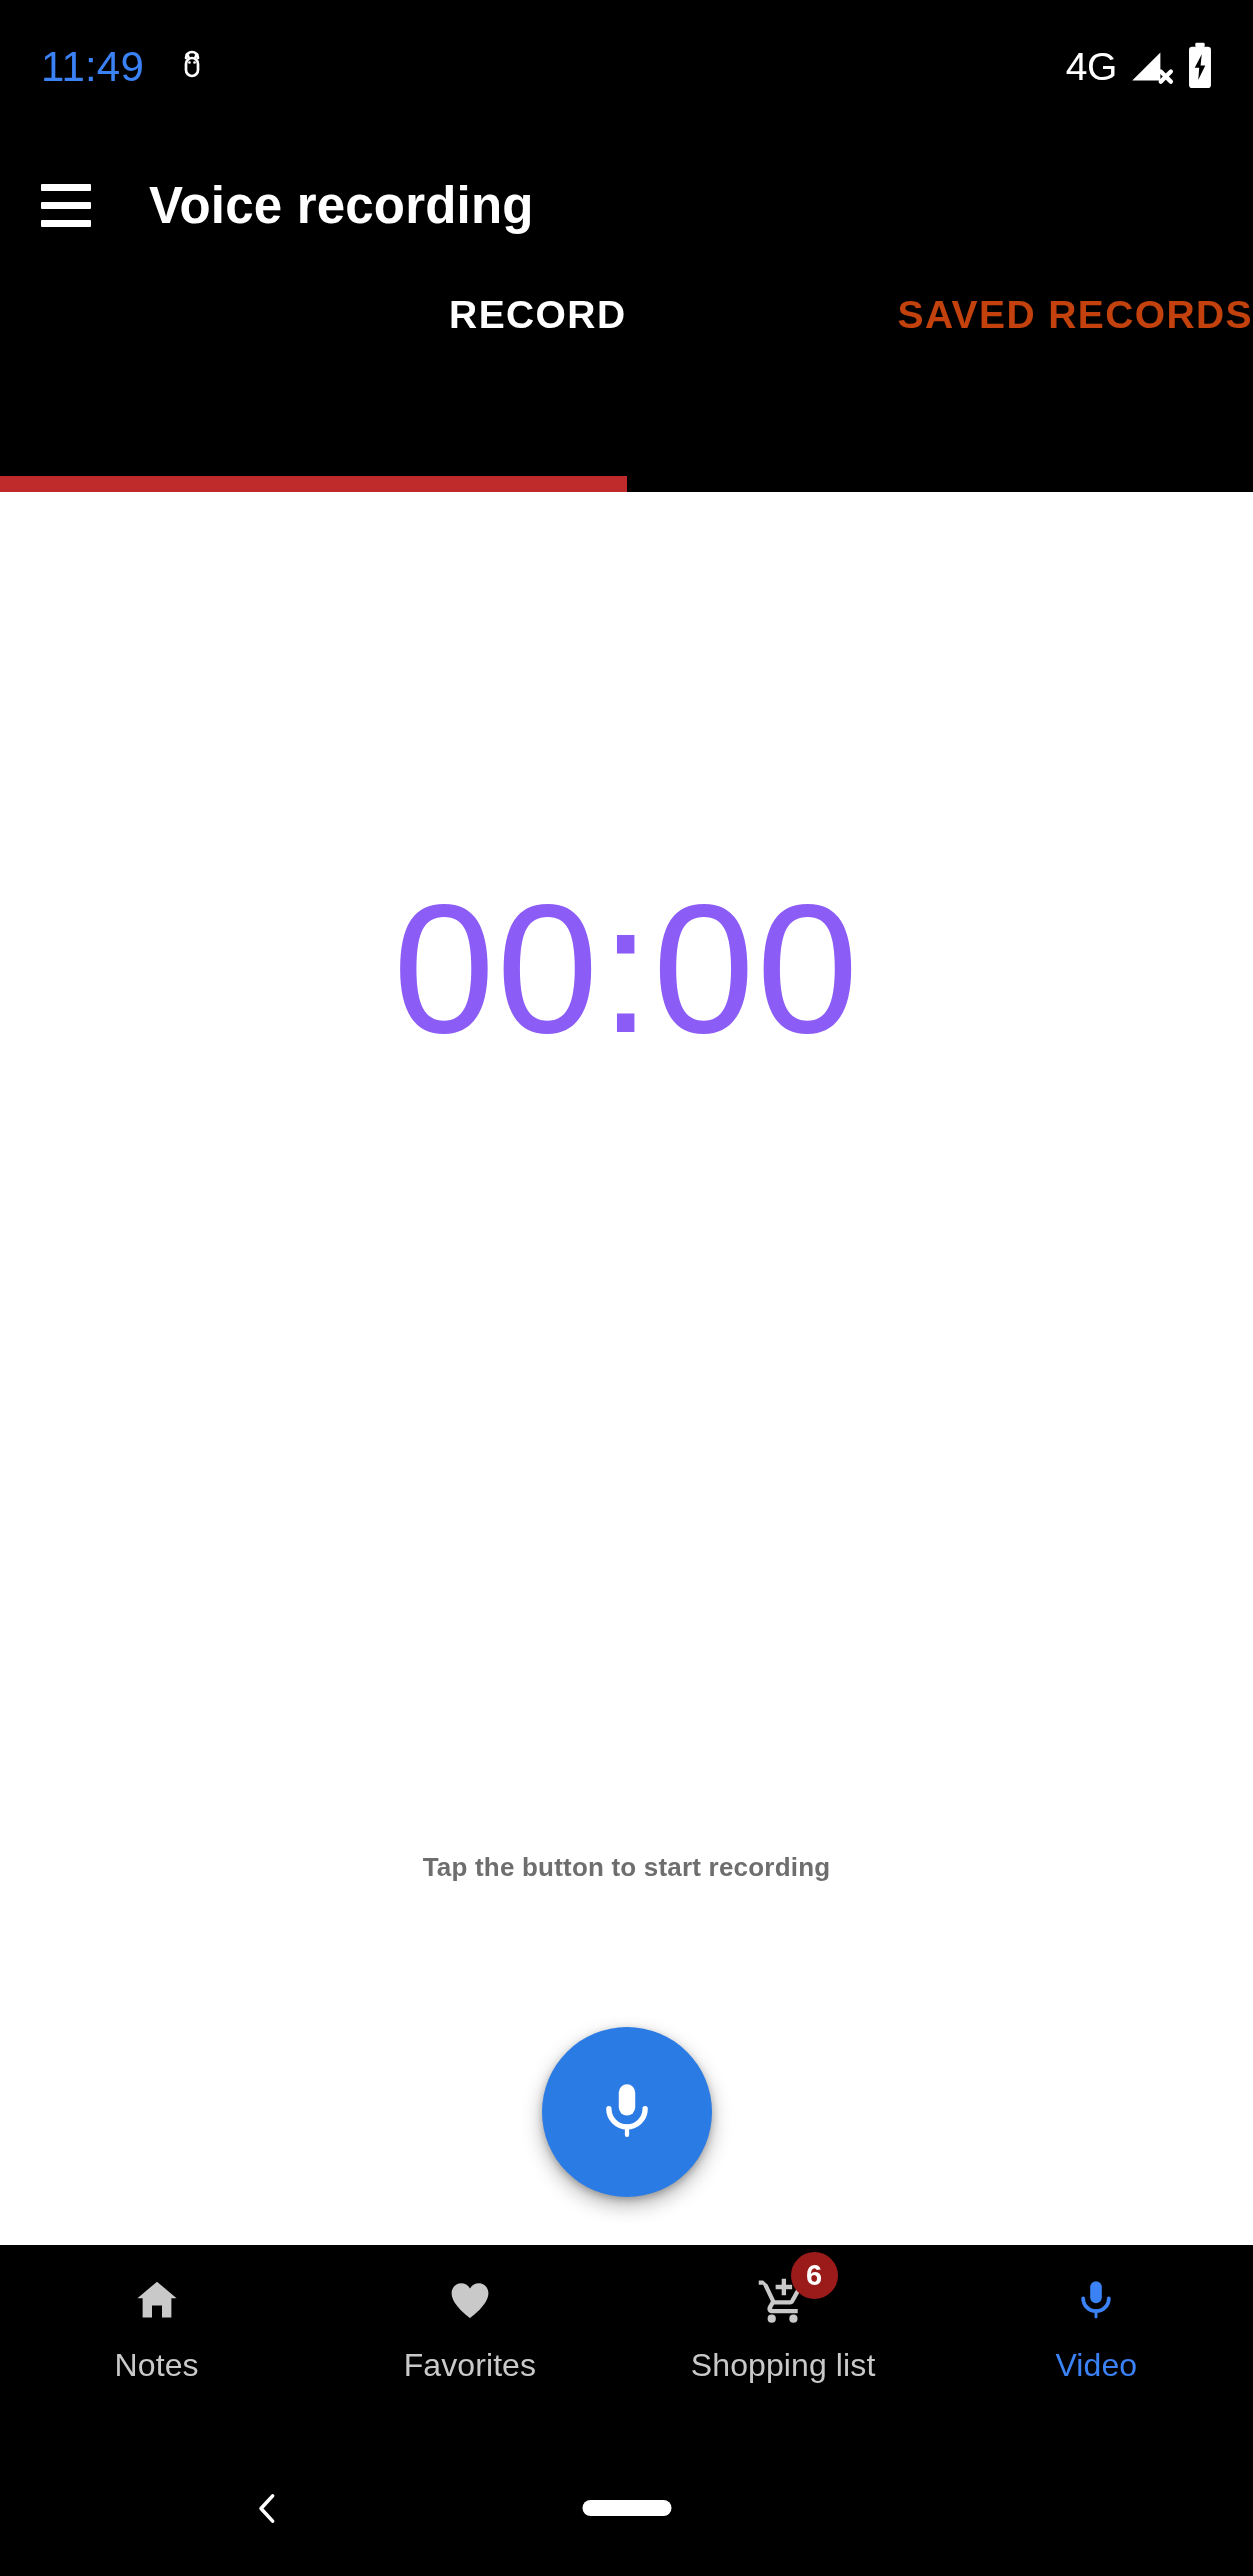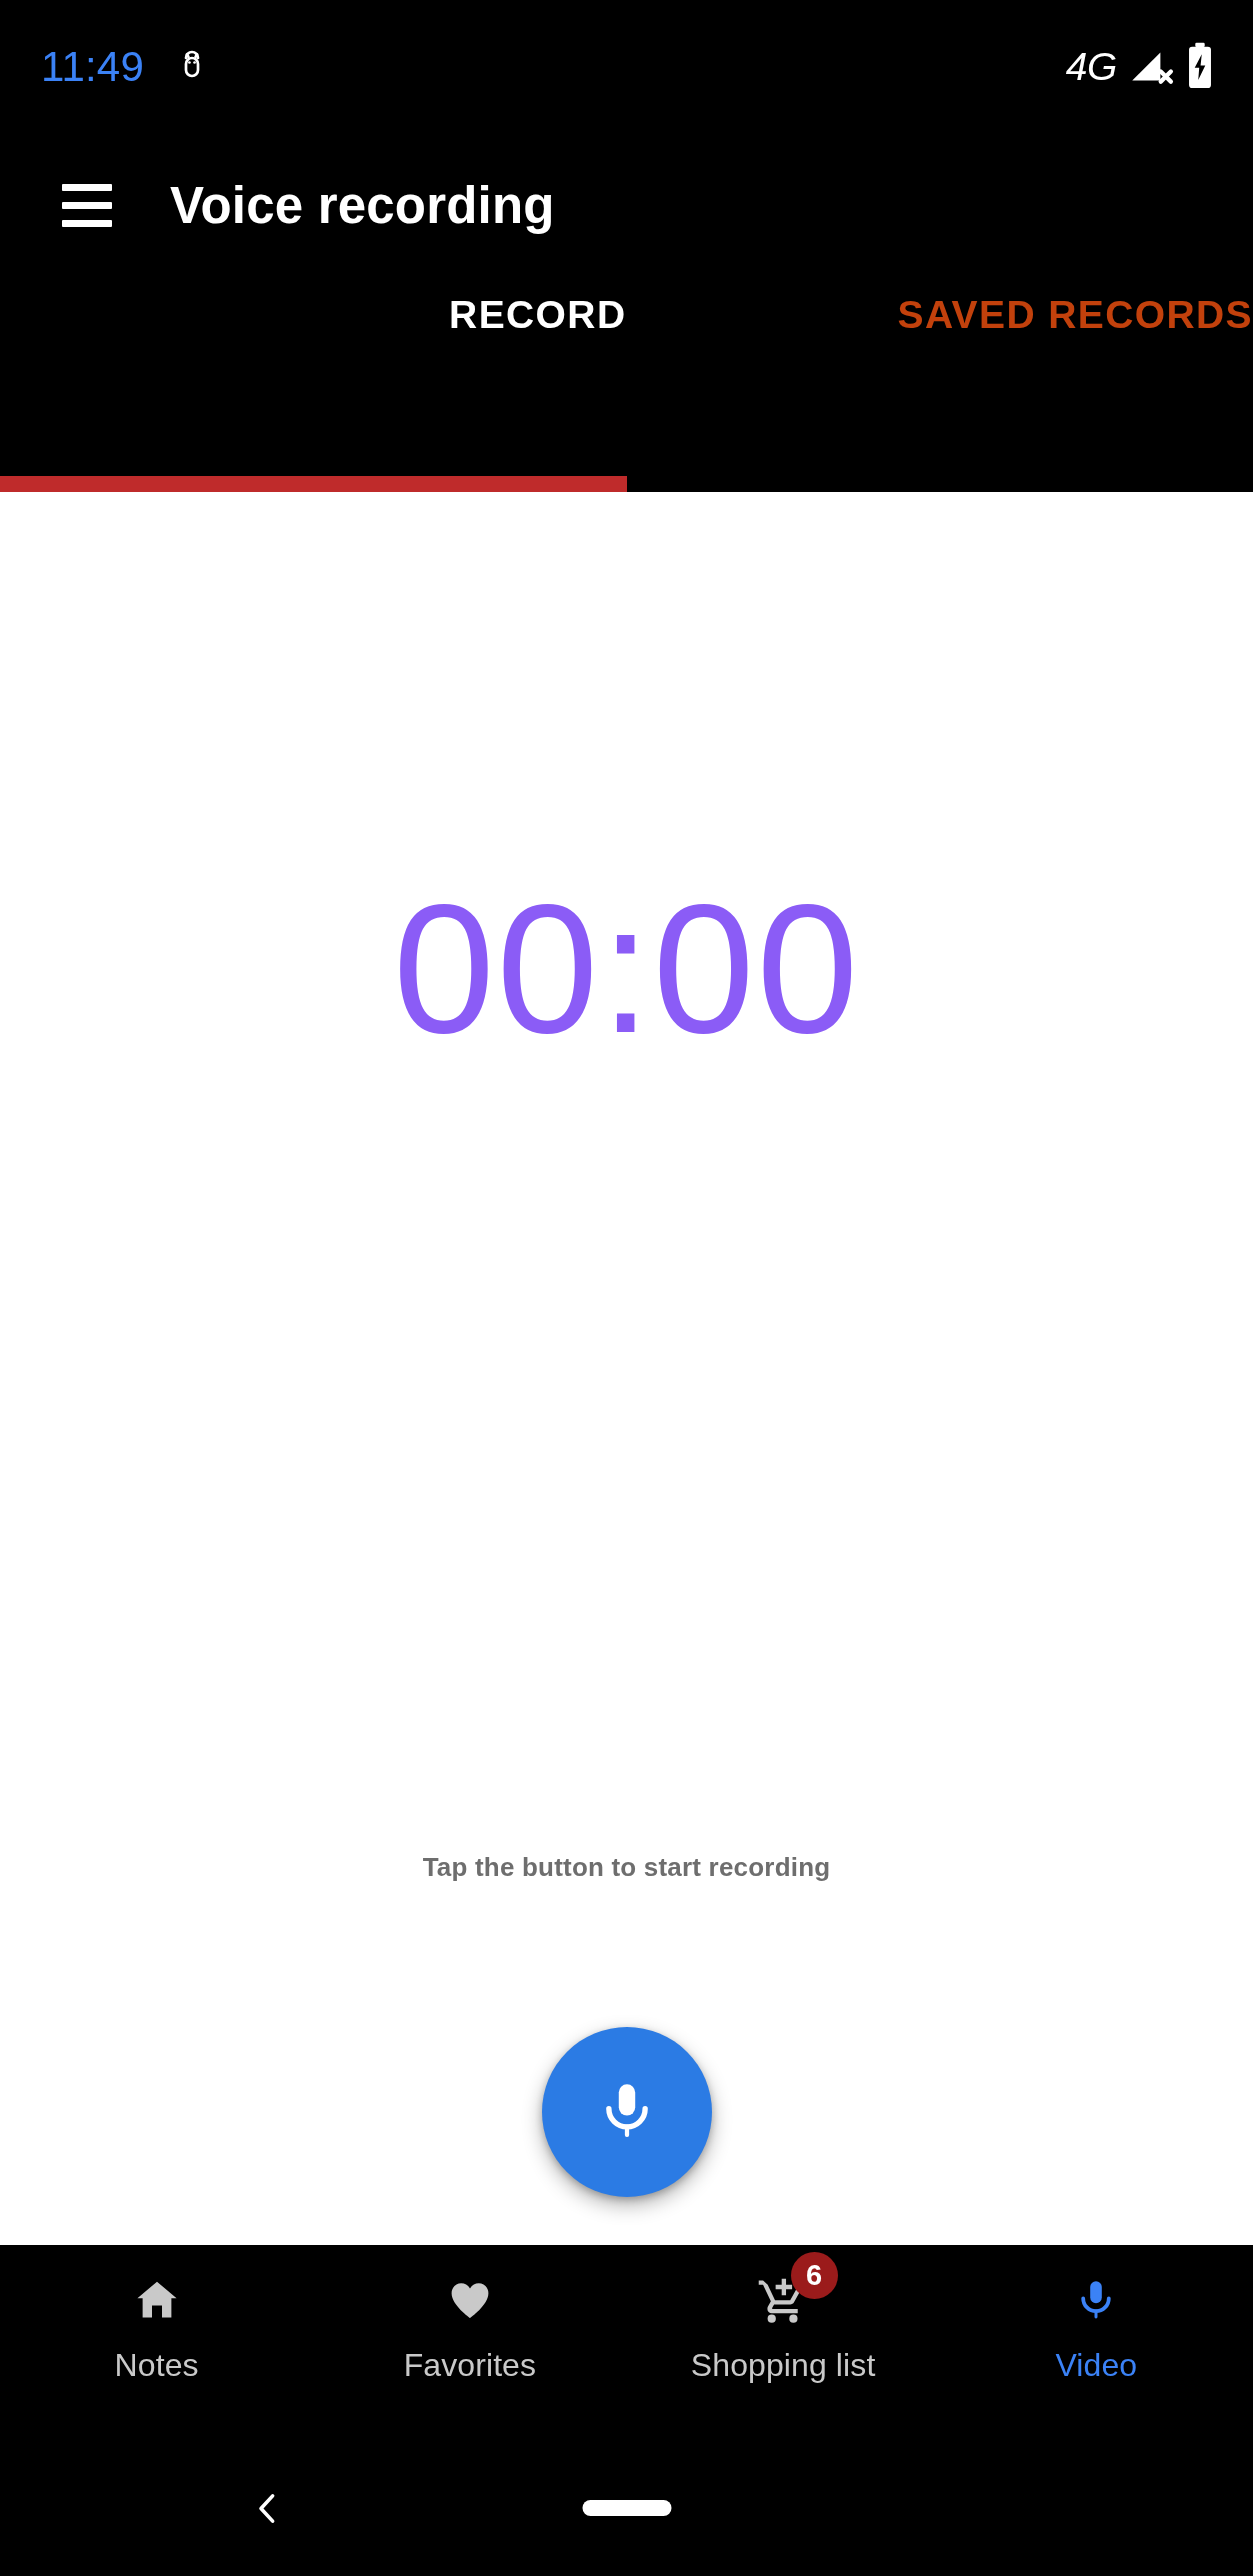--- a/index.html
+++ b/index.html
@@ -23,32 +23,32 @@
     display:flex; align-items:center;
     padding:0 38px 0 41px;
     flex:0 0 auto;
   }
   #status-left { display:flex; align-items:center; gap:30px; }
   #status-clock {
     color:#3b82f6; font-size:42px; font-weight:500;
     letter-spacing:0.2px; line-height:1;
   }
   .status-right-wrap {
-    margin-left:auto; display:flex; align-items:center; gap:10px;font-style:italic;
+    margin-left:auto; display:flex; align-items:center; gap:10px;
   }
   #net-type {
     color:#fff; font-size:39px; font-weight:500; letter-spacing:-0.4px;
   }
 
   
   #app-bar {
     height:143px;
     background:#000;
     display:flex; align-items:center;
-    padding-left:47px;
+    padding-left:26px;
     flex:0 0 auto;
   }
   #menu-button {
     width:79px; height:79px;
     display:flex; flex-direction:column; justify-content:center;
     align-items:center; gap:11.6px;
     cursor:pointer;
   }
   #menu-button .bar {
     width:50px; height:6.3px; background:#fff; border-radius:0.9px;

